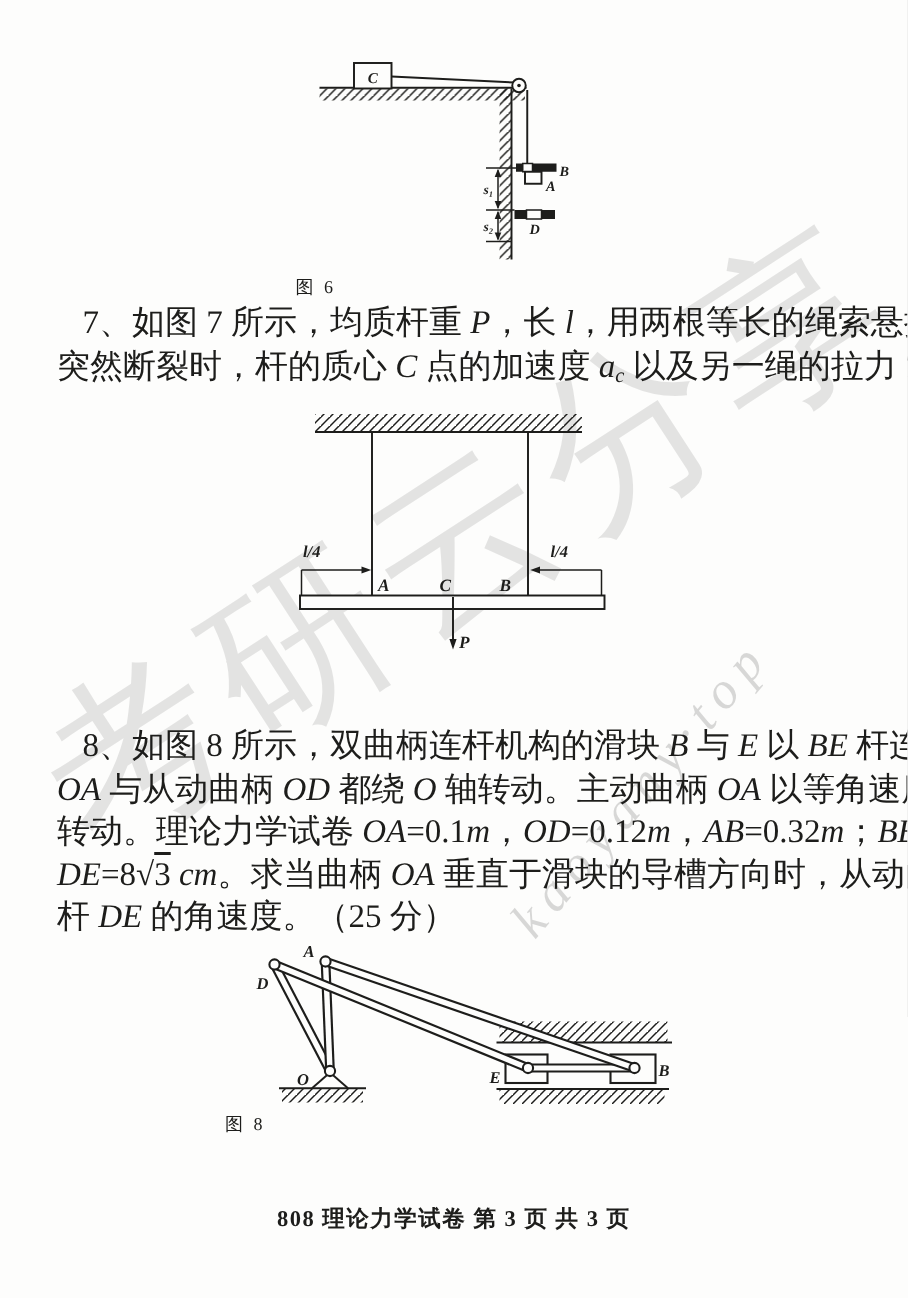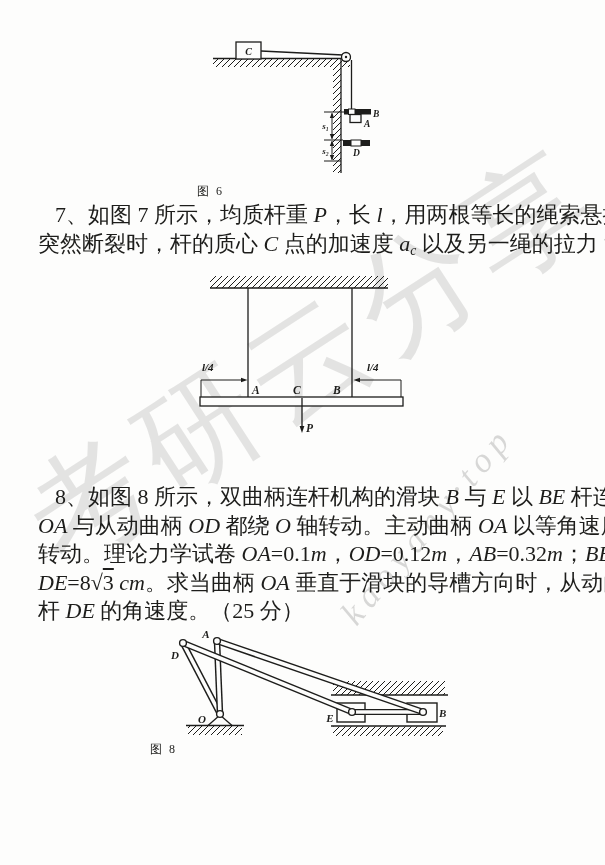--- a/index.html
+++ b/index.html
@@ -220,14 +220,15 @@
     </g>
 
     <text class="flabel" x="56" y="10" text-anchor="middle" font-size="11" stroke="none" fill="#1d1d1b" font-weight="bold">A</text>
     <text class="flabel" x="25" y="31" text-anchor="middle" font-size="11" stroke="none" fill="#1d1d1b" font-weight="bold">D</text>
     <text class="flabel" x="52" y="95" text-anchor="middle" font-size="11" stroke="none" fill="#1d1d1b" font-weight="bold">O</text>
     <text class="flabel" x="180" y="94" text-anchor="middle" font-size="11" stroke="none" fill="#1d1d1b" font-weight="bold">E</text>
     <text class="flabel" x="289" y="89" font-size="11" stroke="none" fill="#1d1d1b" font-weight="bold">B</text>
   </svg>
   <div class="caption" style="left:150px;top:741px;width:310px;">图 8</div>
 
+  <div class="footer">808 理论力学试卷 第 3 页 共 3 页</div>
 
 </div>
 
 </body></html>

